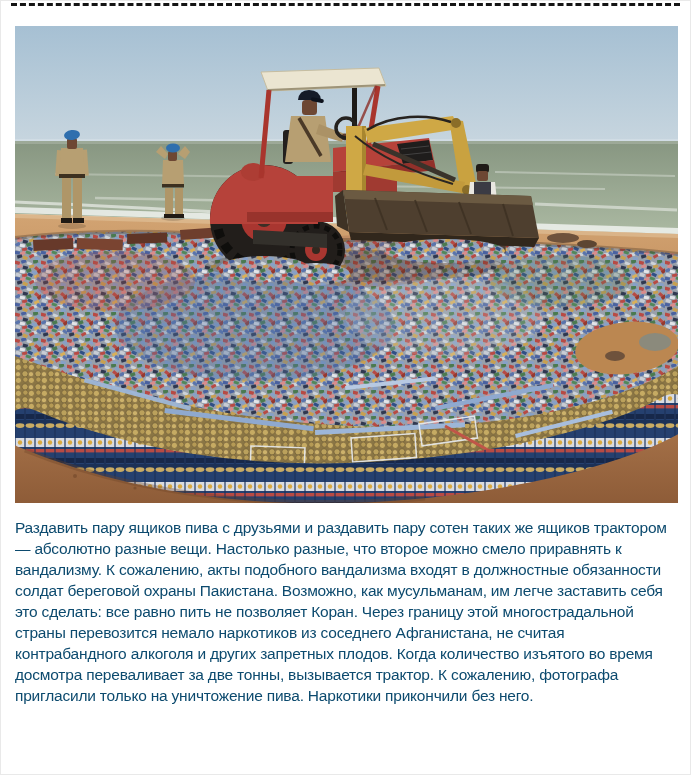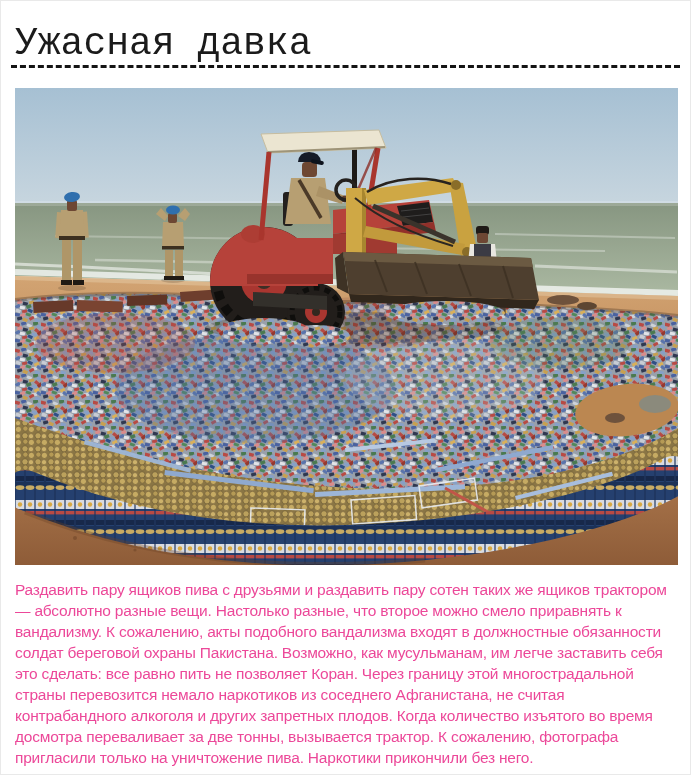--- a/index.html
+++ b/index.html
@@ -13,29 +13,28 @@
     font-family:"Liberation Mono","DejaVu Sans Mono",monospace;
     font-weight:400; font-size:38px; line-height:38px;
     color:#1b1b1b; white-space:nowrap;
   }
   .rule { margin:2px 10px 0 10px; border-top:3px dashed #141414; height:0; }
   .photo-frame { margin:20px 14px 0 14px; width:663px; height:477px; }
   .photo-frame svg { display:block; }
   .body-text {
     margin:14px 14px 0 14px;
     font-size:15.5px; line-height:21px; letter-spacing:-0.2px;
-    color:#ec4899; text-align:left;
+    color:#0c4a6e; text-align:left;
   }
 </style>
 </head>
 <body>
 
 <div class="page">
 
-  <h1 class="title">Ужасная давка</h1>
   <div class="rule"></div>
 
   <figure class="photo-frame">
     <svg width="663" height="477" viewBox="0 0 663 477" xmlns="http://www.w3.org/2000/svg">
       <defs>
         <linearGradient id="skyG" x1="0" y1="0" x2="0" y2="1">
           <stop offset="0" stop-color="#a6c0d3"></stop>
             <stop offset="1" stop-color="#c8d6df"></stop>
         </linearGradient>
         <linearGradient id="seaG" x1="0" y1="0" x2="0" y2="1">

